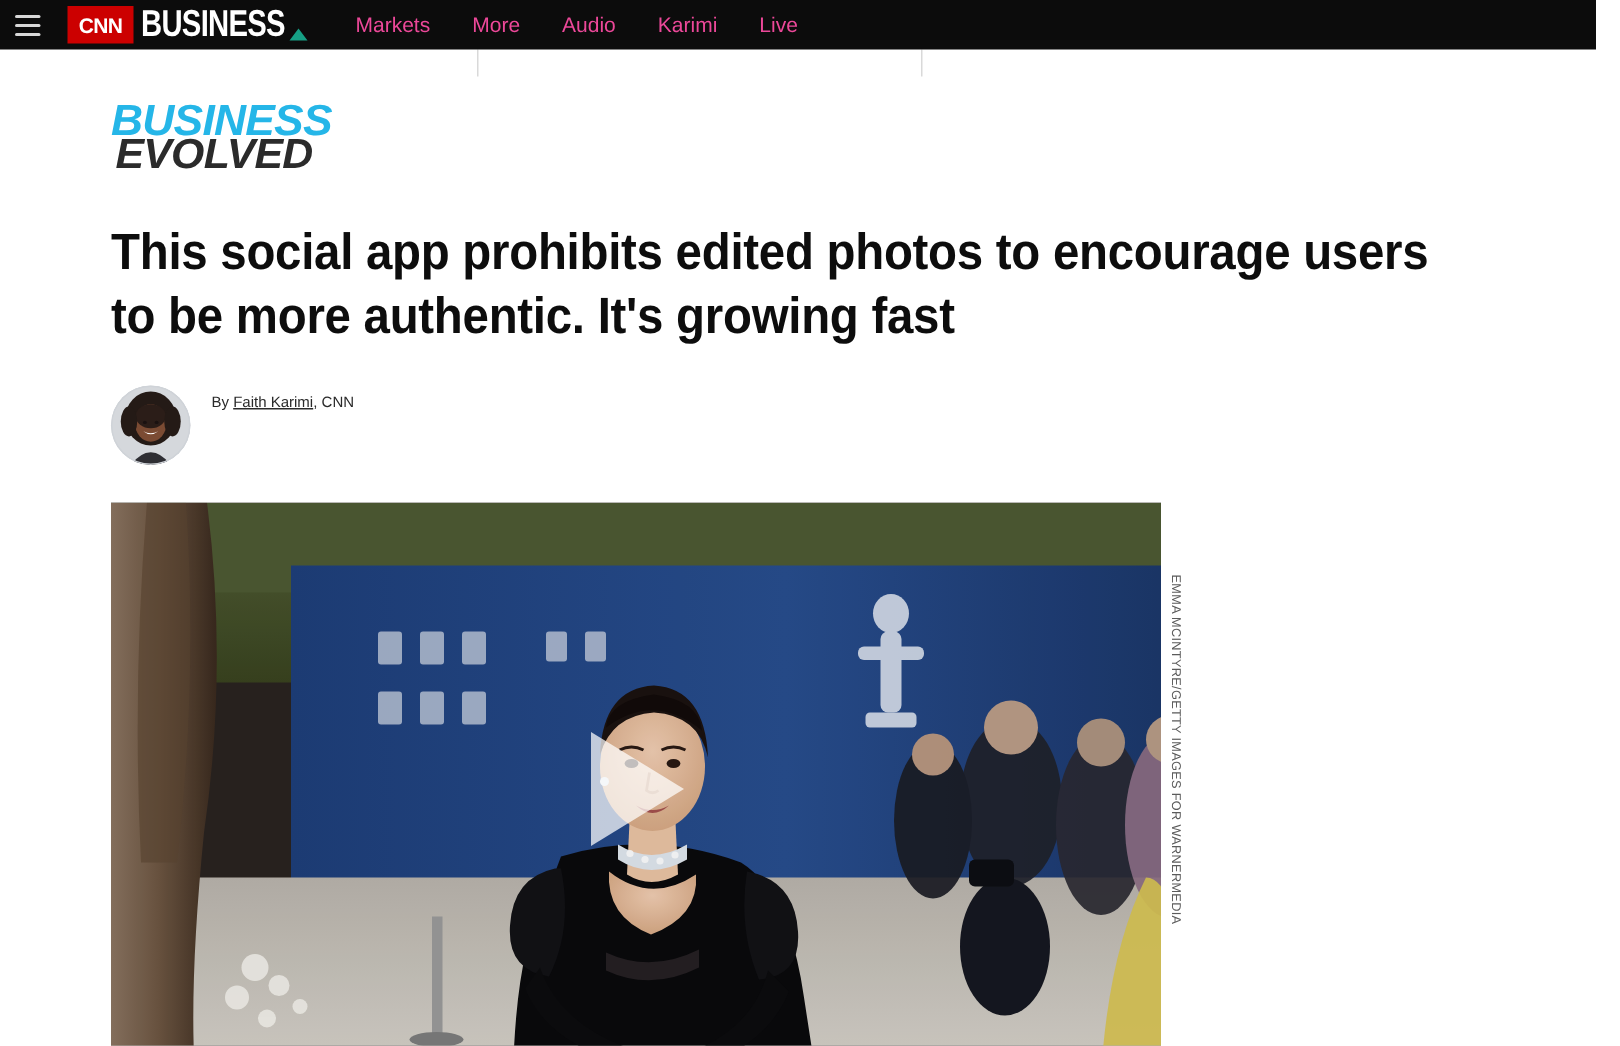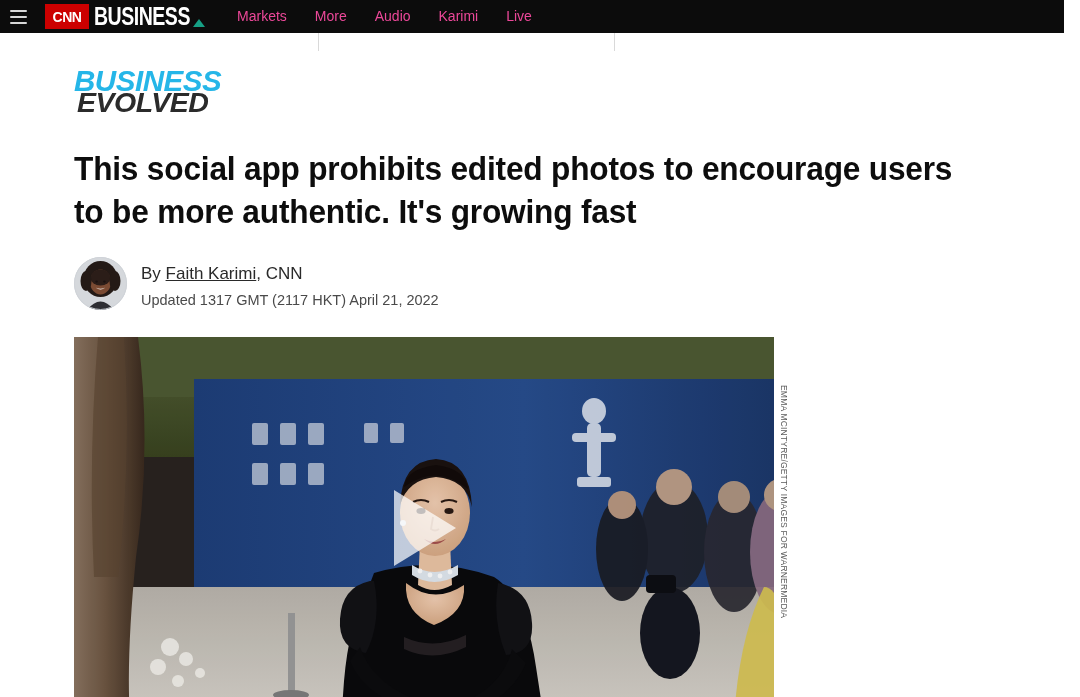--- a/index.html
+++ b/index.html
@@ -212,21 +212,21 @@
     border-radius: 50%;
     overflow: hidden;
     flex: 0 0 auto;
     background: #c9ccd1;
     position: relative;
   }
   .avatar svg { display: block; width: 53px; height: 53px; }
 
   .byline-text { padding-top: 4px; }
   .byline-line1 {
-    font-size: 17px;
+    font-size: 10px;
     color: #2a2a2a;
     line-height: 1.5;
   }
   .byline-line1 a {
     color: #2a2a2a;
     text-decoration: underline;
     cursor: pointer;
   }
   .byline-line2 {
     font-size: 14.5px;
@@ -348,21 +348,20 @@
             <path d="M21.5 30.5 Q26.5 34.5 31.5 30.5 Q26.5 33 21.5 30.5 Z" fill="#ffffff"></path>
             <path d="M13 53 Q26.5 36 40 53 Z" fill="#2e2e33"></path>
             <ellipse cx="12" cy="24" rx="5.5" ry="10" fill="#241a16"></ellipse>
             <ellipse cx="41" cy="24" rx="5.5" ry="10" fill="#241a16"></ellipse>
           </g>
           <circle cx="26.5" cy="26.5" r="26" fill="none" stroke="#cfd3d8" stroke-width="1"></circle>
         </svg>
       </div>
       <div class="byline-text">
         <div class="byline-line1"><span>By </span><a>Faith Karimi</a><span>, CNN</span></div>
-        <div class="byline-line2">Updated 1317 GMT (2117 HKT) April 21, 2022</div>
       </div>
     </div>
 
     <div class="hero">
       <div class="hero-photo">
         <svg viewBox="0 0 720 382" xmlns="http://www.w3.org/2000/svg" preserveAspectRatio="none">
           <defs>
             <linearGradient id="carpet" x1="0" y1="0" x2="0" y2="1">
               <stop offset="0%" stop-color="#b9b4ac"></stop>
               <stop offset="100%" stop-color="#d7d3cb"></stop>

